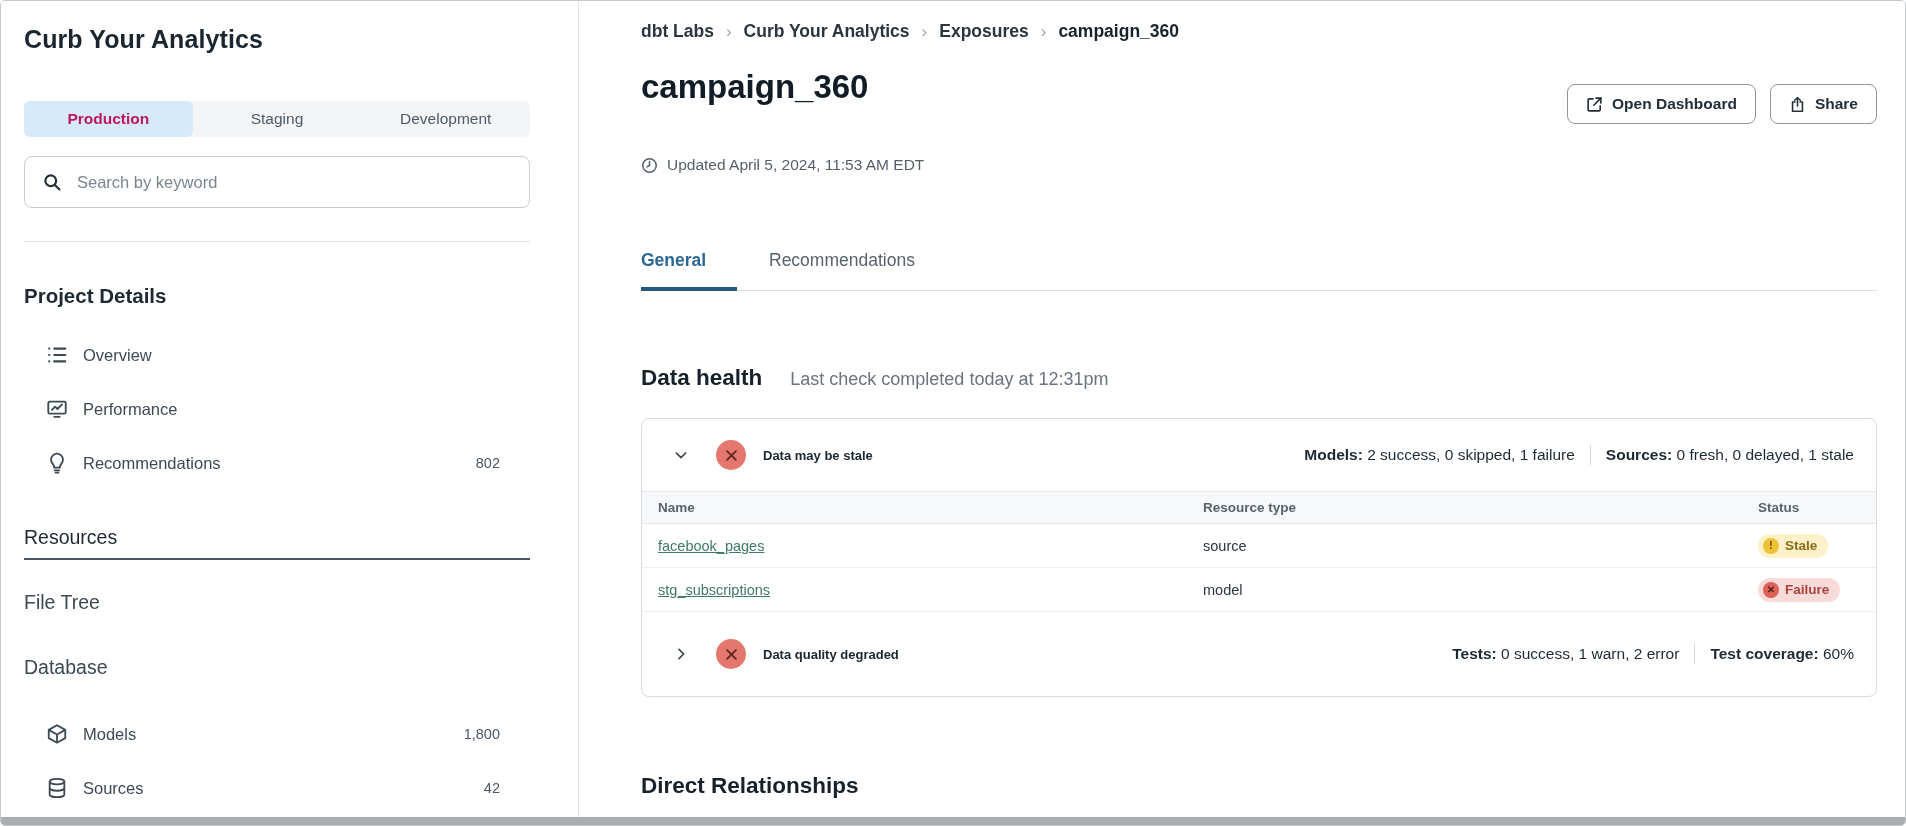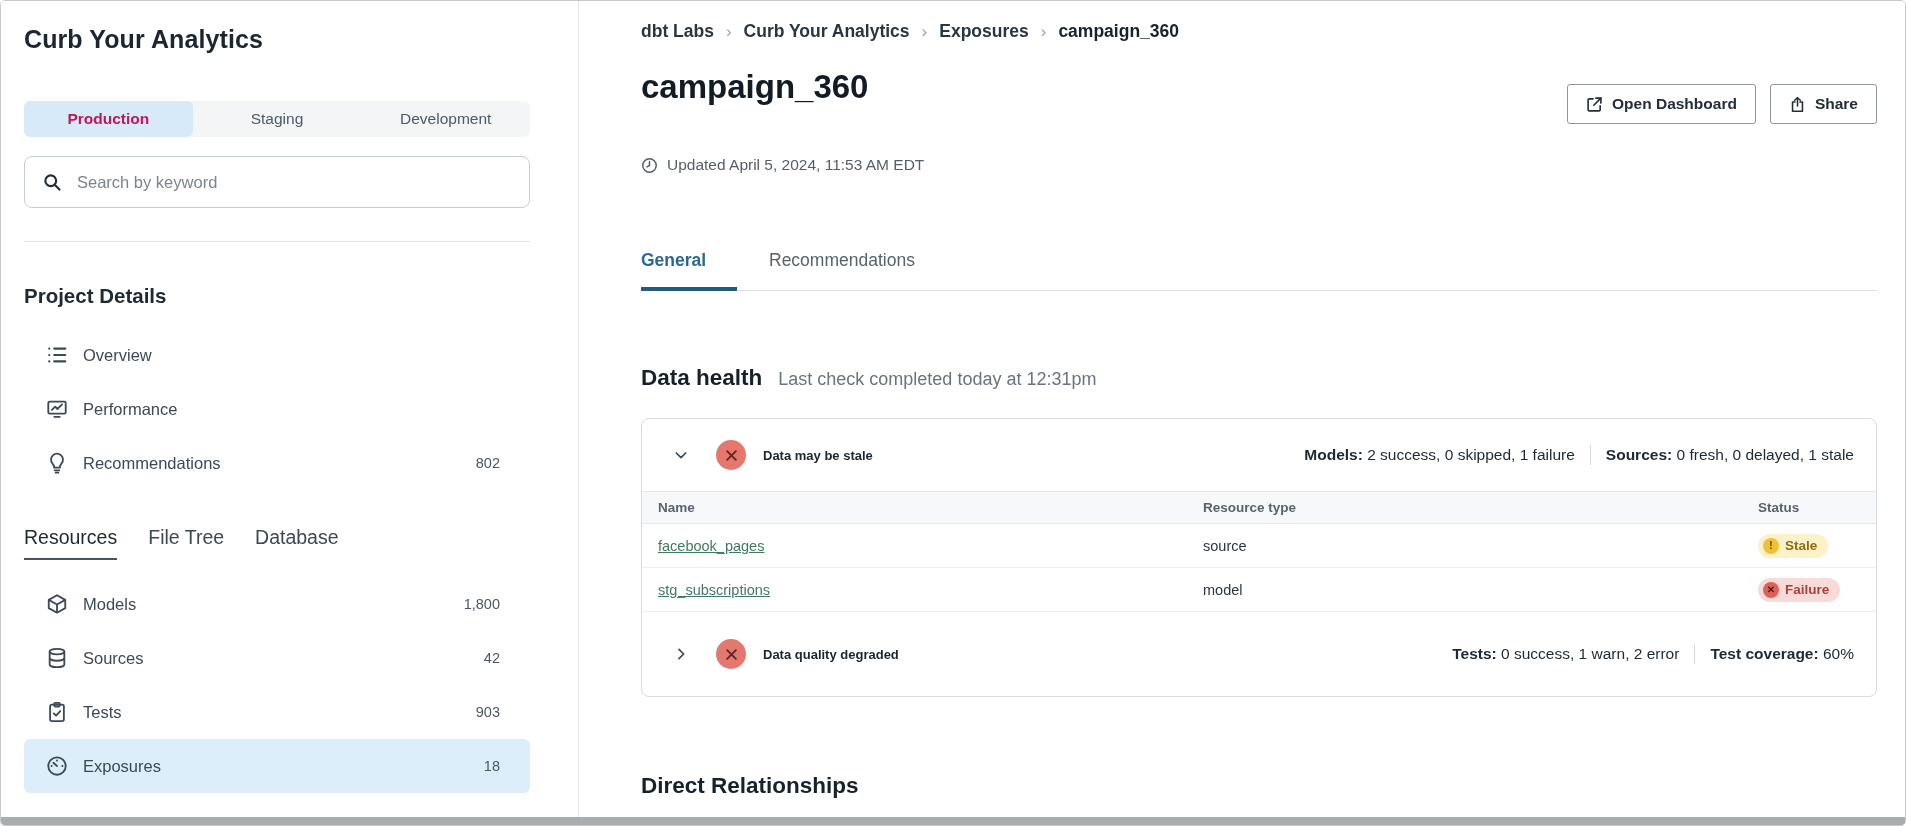--- a/index.html
+++ b/index.html
@@ -20,41 +20,41 @@
   .search-box input { border:none; outline:none; flex:1; font-family:"Liberation Sans",sans-serif; font-size:16.5px; color:#1c2630; background:transparent; }
   .search-box input::placeholder { color:#7b858f; }
   .side-divider { margin-top:33px; border-top:1px solid #e3e6e9; }
   .section-heading { margin-top:42px; font-size:20.5px; font-weight:600; color:#1f2933; }
   .nav-list { margin-top:20px; }
   .nav-item { height:54px; display:flex; align-items:center; border-radius:6px; cursor:pointer; }
   .nav-item.active { background:#ddeefb; }
   .nav-item .ic { width:22px; height:22px; margin-left:22px; flex:none; color:#3d4956; }
   .nav-item .lbl { margin-left:15px; font-size:16.5px; color:#3d4956; }
   .nav-item .cnt { margin-left:auto; margin-right:30px; font-size:14.5px; color:#4d5862; }
-  .res-tabs { margin-top:36px; display:flex; gap:31px; }
+  .res-tabs { margin-top:36px; display:flex; gap:31px;flex-direction:column; }
   .res-tab { font-size:19.5px; color:#3c4854; padding-bottom:9px; cursor:pointer; border-bottom:2px solid transparent; }
   .res-tab.active { color:#1f2933; border-bottom-color:#4a545e; }
   .res-list { margin-top:17px; }
 
   
   .main { position:absolute; left:579px; top:0; right:0; bottom:8px; padding:0 28px 8px 61px; background:#fff; }
   .breadcrumb { padding-top:20px; display:flex; align-items:center; gap:12px; font-size:17.5px; font-weight:600; color:#2a3540; }
   .breadcrumb .sep { color:#9aa3ab; font-weight:400; font-size:17px; }
   .breadcrumb .crumb { cursor:pointer; }
   .breadcrumb .crumb.current { font-weight:700; color:#18222c; cursor:default; }
   .page-title { margin-top:26px; font-size:33px; font-weight:600; color:#121c26; }
   .actions { position:absolute; top:83px; right:28px; display:flex; gap:14px; }
   .btn { height:40px; display:flex; align-items:center; padding:0 18px; gap:9px; background:#fff;
-         border:1px solid #8e959d; border-radius:3px; font-size:15.5px; font-weight:700; color:#222e39; cursor:pointer; }
+         border:1px solid #8e959d; border-radius:8px; font-size:15.5px; font-weight:700; color:#222e39; cursor:pointer; }
   .updated { margin-top:50px; display:flex; align-items:center; gap:9px; font-size:15.5px; color:#545f6a; }
   .main-tabs { margin-top:76px; display:flex; border-bottom:1px solid #dde1e4; }
   .main-tab { font-size:17.5px; color:#57626c; padding:0 24px 16px 0; min-width:96px; margin-right:32px;
               border-bottom:4px solid transparent; margin-bottom:-1px; cursor:pointer; }
   .main-tab.active { color:#2b6794; font-weight:700; border-bottom-color:#235a7e; }
-  .dh-head { margin-top:74px; display:flex; align-items:baseline; gap:16px; }
+  .dh-head { margin-top:74px; display:flex; align-items:baseline; gap:28px; }
   .dh-title { font-size:22.5px; font-weight:600; color:#16212b; }
   .dh-sub { font-size:18px; color:#6a747e; }
   .card { margin-top:27px; border:1px solid #d8dce0; border-radius:8px; overflow:hidden; background:#fff; }
   .card-row { display:flex; align-items:center; padding:0 22px 0 31px; }
   .card-row.top { height:72px; }
   .card-row.bottom { height:84px; }
   .chev { width:16px; height:16px; color:#3e4a55; cursor:pointer; flex:none; }
   .err-circle { width:30px; height:30px; border-radius:50%; background:#e5786e; margin-left:27px; flex:none;
                 display:flex; align-items:center; justify-content:center; }
   .sec-title { margin-left:17px; font-size:13px; font-weight:700; color:#1c2630; }

